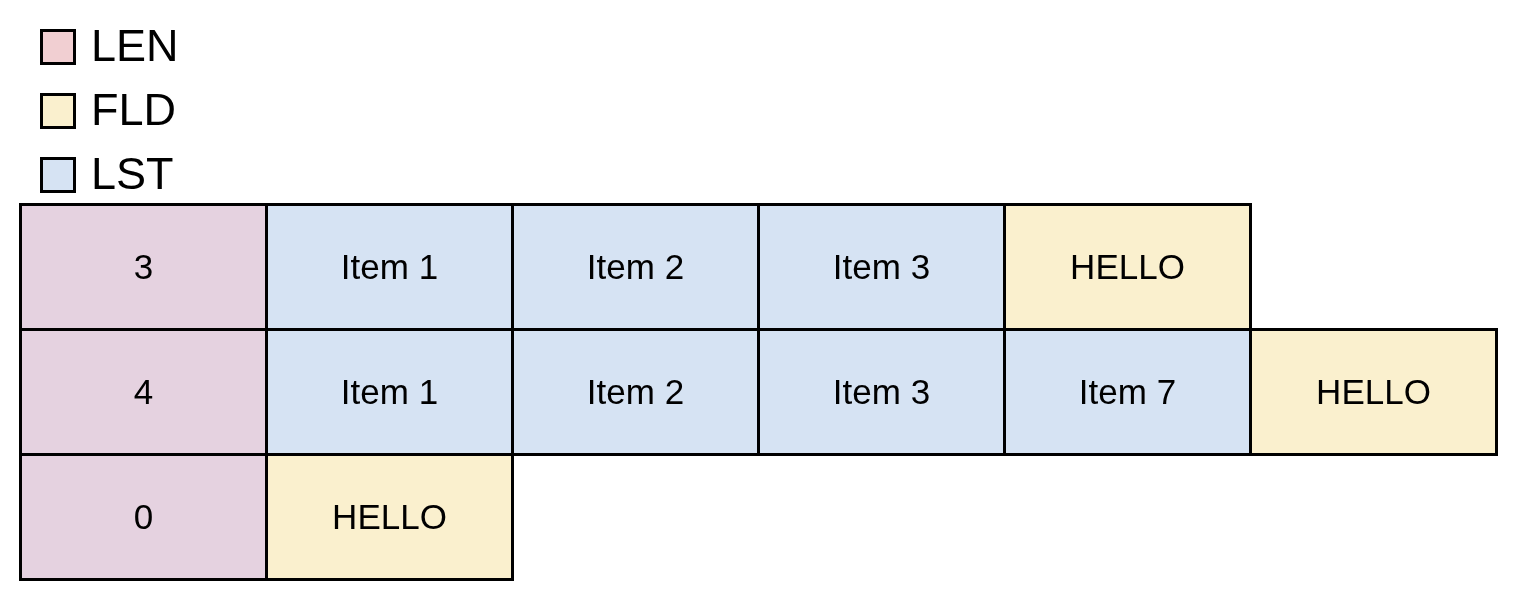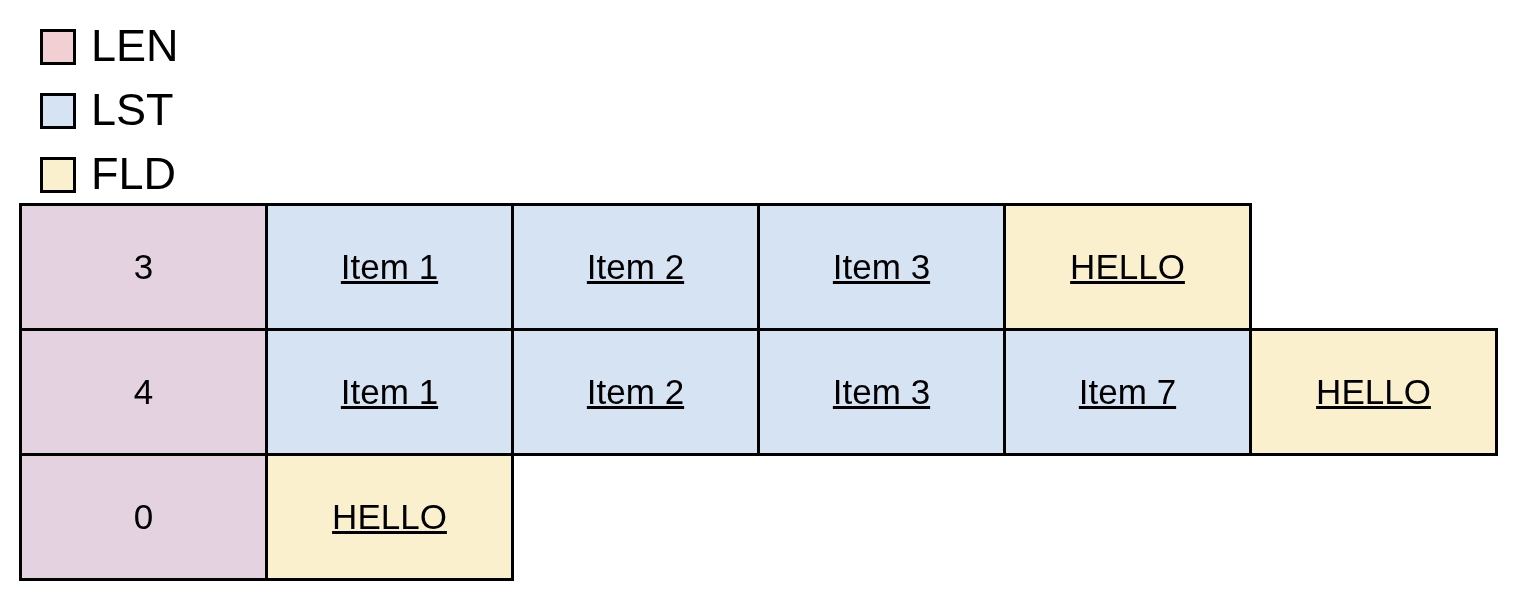--- a/index.html
+++ b/index.html
@@ -57,43 +57,43 @@
     width: 249px;
     height: 128px;
     border: 3px solid #000000;
     display: flex;
     align-items: center;
     justify-content: center;
     font-size: 35px;
     color: #000000;
     white-space: nowrap;
   }
-  .cell + .cell { margin-left: -3px; text-decoration: underline; }
+  .cell + .cell { margin-left: -3px; }
   .row-2 { z-index: 2; }
   .row-3 { z-index: 1; margin-top: 0; }
   .row-2.row { top: 328px; }
   .row-3.row { top: 453px; }
 </style>
 </head>
 <body>
 
 <div class="canvas">
 
   <div class="legend">
     <div class="legend-item">
       <span class="swatch" style="background-color: rgb(241, 207, 210);"></span>
       <span class="legend-label">LEN</span>
     </div>
     <div class="legend-item">
+      <span class="swatch" style="background-color: rgb(250, 240, 206);"></span>
+      <span class="legend-label">FLD</span>
+    </div>
+    <div class="legend-item">
       <span class="swatch" style="background-color: rgb(214, 227, 243);"></span>
       <span class="legend-label">LST</span>
-    </div>
-    <div class="legend-item">
-      <span class="swatch" style="background-color: rgb(250, 240, 206);"></span>
-      <span class="legend-label">FLD</span>
     </div>
   </div>
 
   <div class="row row-1">
     <div class="cell" style="background-color: rgb(229, 210, 224);">3</div>
     <div class="cell" style="background-color: rgb(214, 227, 243);">Item 1</div>
     <div class="cell" style="background-color: rgb(214, 227, 243);">Item 2</div>
     <div class="cell" style="background-color: rgb(214, 227, 243);">Item 3</div>
     <div class="cell" style="background-color: rgb(250, 240, 206);">HELLO</div>
   </div>

